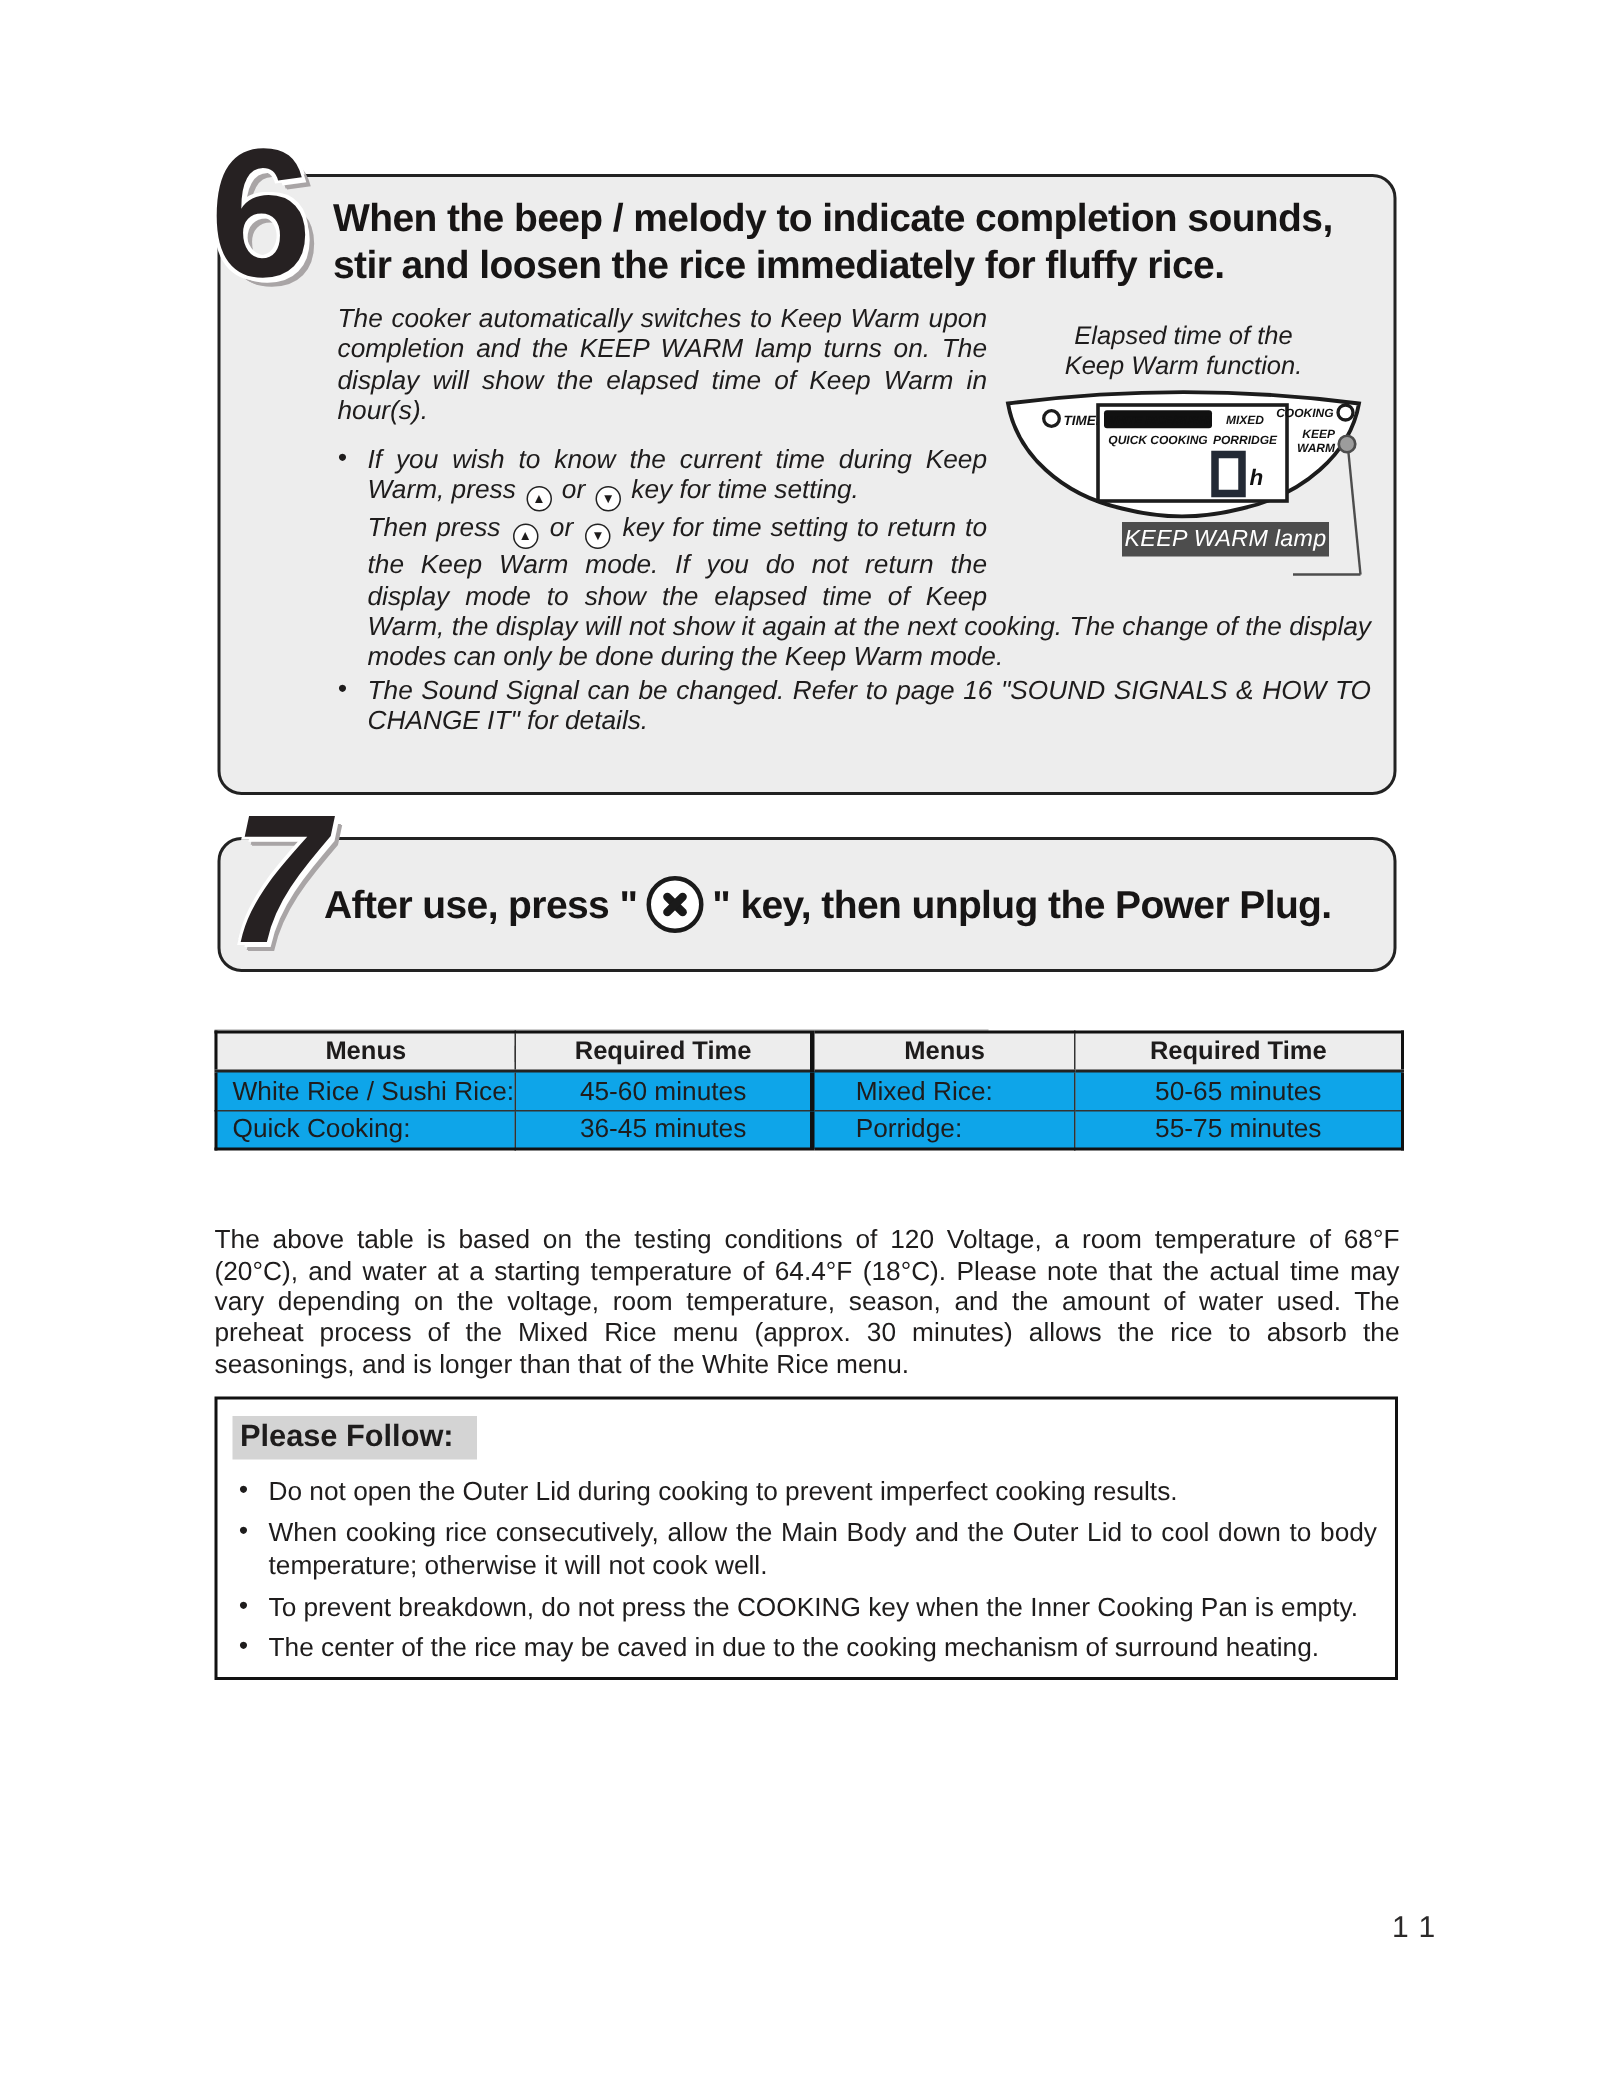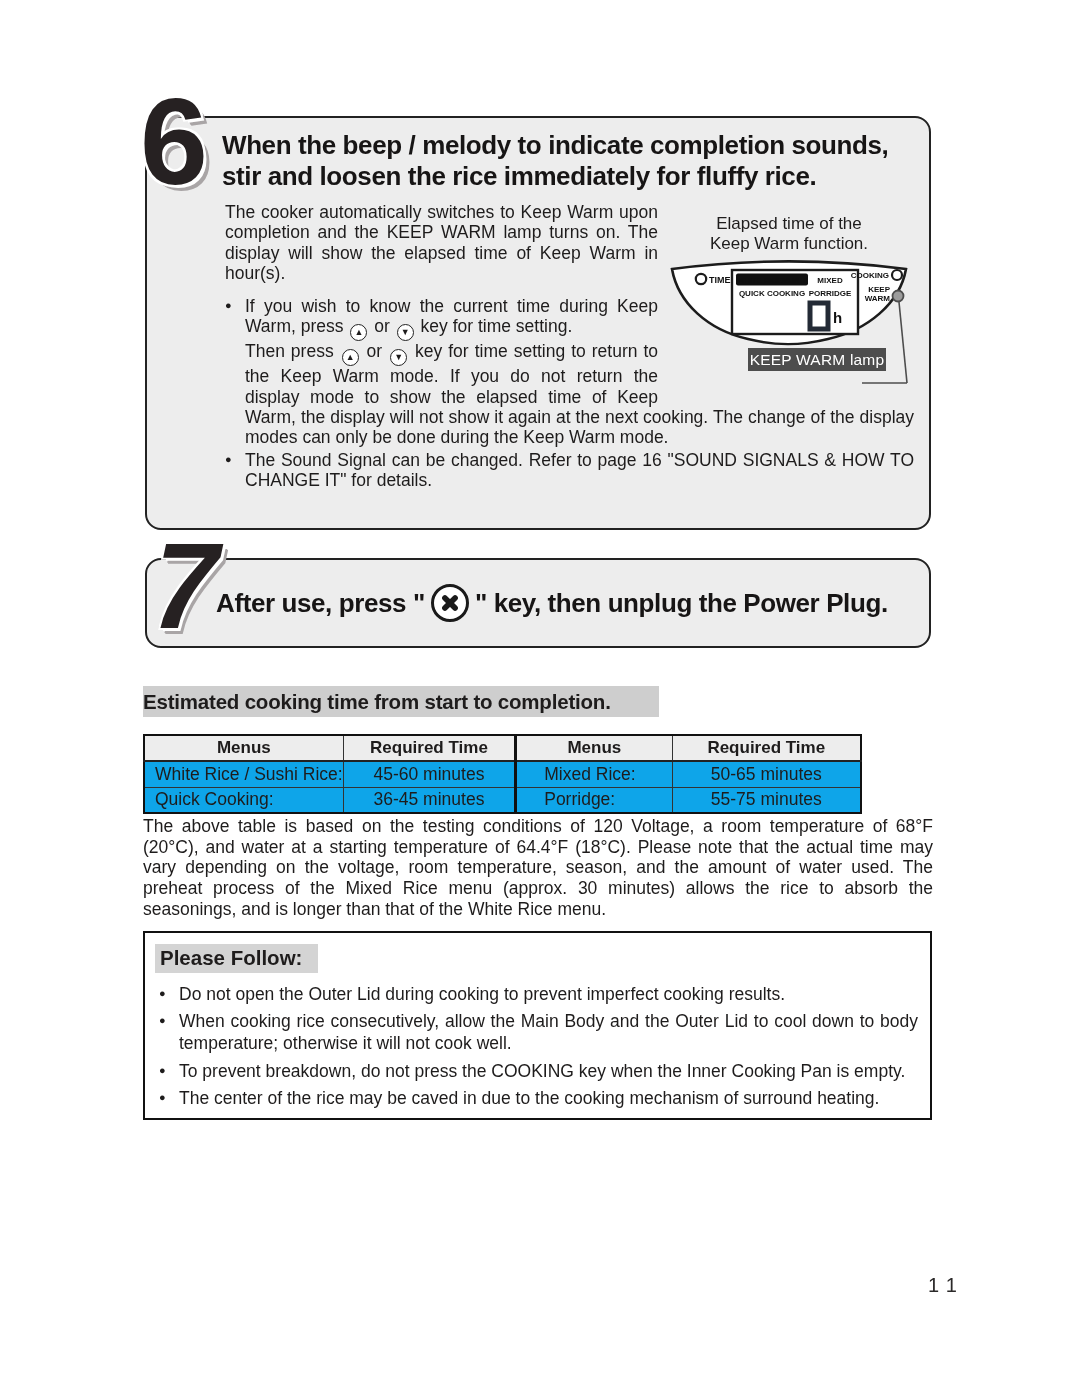--- a/index.html
+++ b/index.html
@@ -21,39 +21,39 @@
   .title6 { position:absolute; left:222px; top:130px; width:700px; font-size:26px; font-weight:bold;
             letter-spacing:-0.4px; line-height:1.2; white-space:pre-line; color:#171515; }
   .title7 { position:absolute; left:216px; top:558px; height:90px; width:705px; display:flex;
             align-items:center; font-size:26px; font-weight:bold; letter-spacing:-0.4px; color:#171515; }
 
   .keyx { display:inline-flex; align-items:center; justify-content:center; width:38px; height:38px;
           border:3px solid #1a1a1a; border-radius:50%; background:#fff; margin:0 6px; flex:none; }
 
   
   .s6-content { position:absolute; left:225px; top:202px; width:689px; font-size:17.5px; line-height:1.16;
-                text-align:justify; }
+                text-align:justify;font-style:italic; }
   .illus { float:right; width:250px; height:192px; position:relative; margin-left:6px; }
   .illus-caption { margin-top:12px; text-align:center; font-size:17px; line-height:1.2; white-space:pre-line;
                    text-align-last:center; }
   .lamp-label { position:absolute; left:84px; top:146px; width:138px; height:23px; background:#4d4d4d;
                 color:#fff; font-size:15.5px; display:flex; align-items:center; justify-content:center;
                 text-align:center; letter-spacing:0.2px; }
   .s6-intro { margin-bottom:13px; }
   ul.dots { list-style:none; }
   ul.dots > li { position:relative; padding-left:20px; text-align:justify; margin-bottom:2px; }
   ul.dots > li::before { content:"●"; position:absolute; left:0; top:3px; font-size:11px; }
   .arrkey { display:inline-flex; align-items:center; justify-content:center; width:17px; height:17px;
             border:1.5px solid #222; border-radius:50%; background:#fff; font-size:9px; line-height:1;
             vertical-align:-3px; margin:0 2px; }
 
   
   .est-strip { position:absolute; left:143px; top:686px; width:516px; height:31px; background:#cecece;
                font-size:20.5px; font-weight:bold; line-height:31px; letter-spacing:-0.2px; }
-  table.cook { position:absolute; left:143px; top:734px; width:719px; border-collapse:collapse;
+  table.cook { position:absolute; left:143px; top:687px; width:793px; border-collapse:collapse;
                border:2.5px solid #111; }
   table.cook th, table.cook td { border:1.5px solid #333; height:26px; }
   table.cook th { background:#ededed; font-size:17px; font-weight:bold; border-bottom:2px solid #222; }
   table.cook td { background:#0ea5e9; font-size:17.5px; }
   .c-menu1 { width:20.3%; } .c-time1 { width:27.0%; } .c-menu2 { width:22.9%; } .c-time2 { width:29.8%; }
   td.menu { text-align:left; padding-left:10px; white-space:nowrap; }
   td.menu.m2 { padding-left:27px; }
   td.time { text-align:center; }
   td.small { font-size:13.5px; }
   .thickL { border-left:3px solid #111 !important; }

